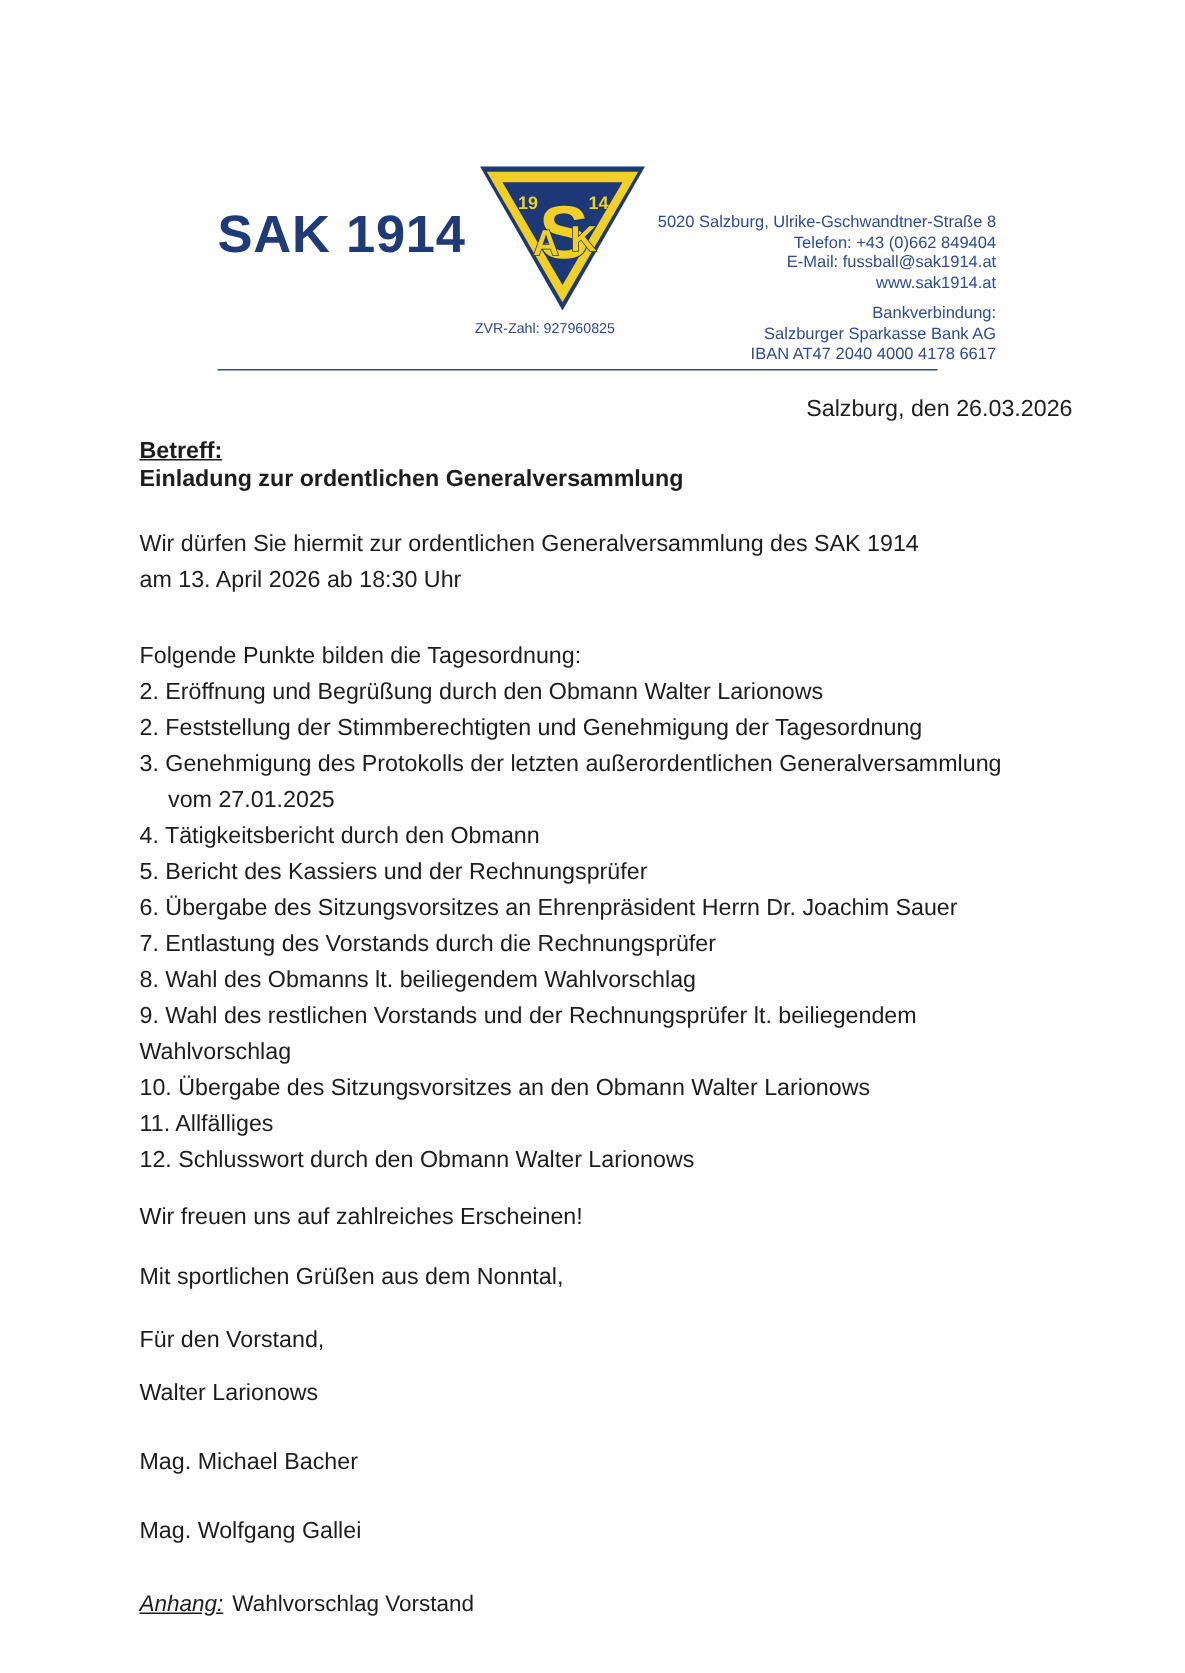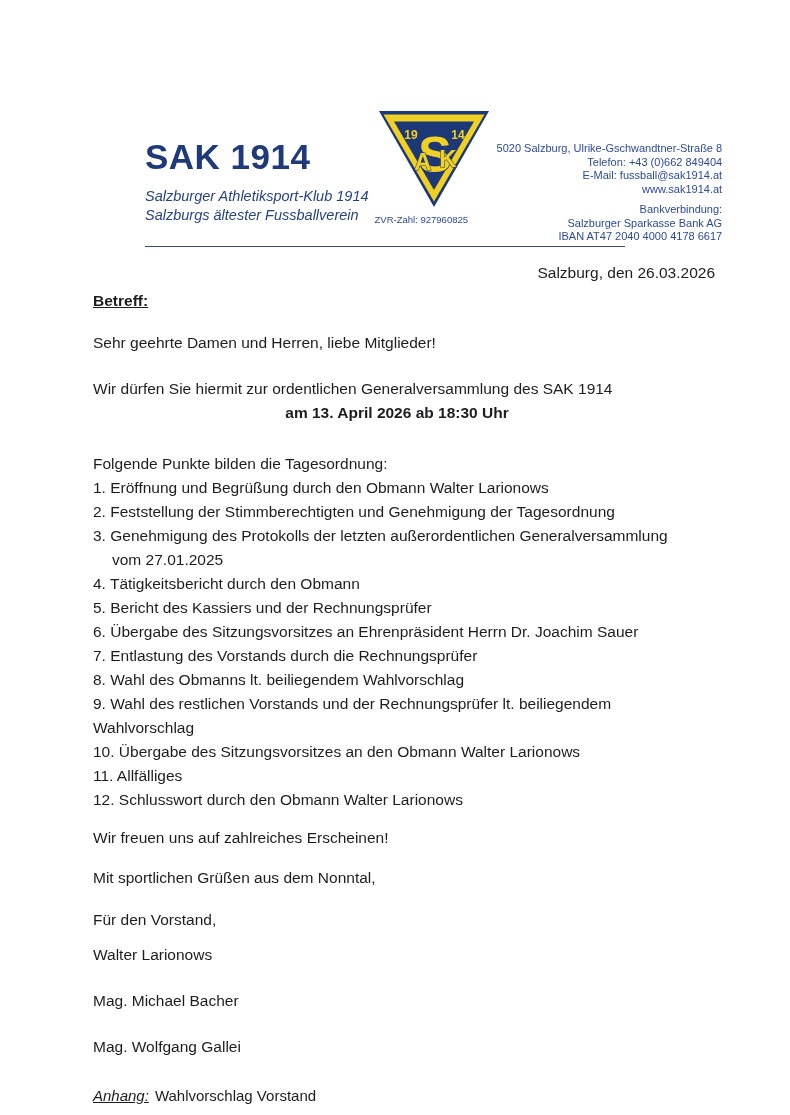--- a/index.html
+++ b/index.html
@@ -80,22 +80,22 @@
   }
   .subject-block {
     margin-top: 6px;
     line-height: 19px;
     font-weight: bold;
   }
   .underline { text-decoration: underline; }
   .salutation { margin-top: 21px; }
   .intro-line1 { margin-top: 22px; }
   .intro-highlight {
-    font-weight: bold;
-    text-align: center;
+    font-weight: normal;
+    text-align: left;
     margin-right: 14px;
   }
   .agenda-intro { margin-top: 27px; }
   .agenda-line { line-height: 24px; }
   .agenda-cont { padding-left: 19px; }
   .closing-1 { margin-top: 14px; }
   .closing-2 { margin-top: 16px; }
   .closing-3 { margin-top: 18px; }
   .signatories {
     margin-top: 11px;
@@ -115,24 +115,20 @@
   p, div { margin: 0; }
 </style>
 </head>
 <body>
 
 <div class="page">
 
   <div class="letterhead">
     <div class="lh-left">
       <div class="club-name">SAK 1914</div>
-      <div class="club-sub">
-        <div>Salzburger Athletiksport-Klub 1914</div>
-        <div>Salzburgs ältester Fussballverein</div>
-      </div>
     </div>
 
     <div class="logo-col">
       <svg width="112" height="98" viewBox="0 0 112 98" aria-hidden="true">
         <polygon points="1,1 111,1 56,97" fill="#1d3876"></polygon>
         <polygon points="5.5,4.5 106.5,4.5 56,91.5" fill="#f0d024"></polygon>
         <polygon points="16,11.5 96,11.5 56,80" fill="#1d3876"></polygon>
         <text x="33" y="29" font-size="12" font-weight="bold" text-anchor="middle" fill="#f0d024">19</text>
         <text x="80" y="29" font-size="12" font-weight="bold" text-anchor="middle" fill="#f0d024">14</text>
         <text x="57" y="62" font-size="50" font-weight="bold" text-anchor="middle" fill="#f0d024" stroke="#1d3876" stroke-width="1.5" paint-order="stroke">S</text>
@@ -155,30 +151,30 @@
     </div>
   </div>
 
   <hr class="header-rule">
 
   <div class="letter-body">
     <div class="date-line">Salzburg, den 26.03.2026</div>
 
     <div class="subject-block">
       <div class="underline">Betreff:</div>
-    </div>
-
-    <p class="salutation">Sehr geehrte Damen und Herren, liebe Mitglieder!</p>
+      <div>Einladung zur ordentlichen Generalversammlung</div>
+    </div>
+
 
     <p class="intro-line1">Wir dürfen Sie hiermit zur ordentlichen Generalversammlung des SAK 1914</p>
     <p class="intro-highlight">am 13. April 2026 ab 18:30 Uhr</p>
 
     <p class="agenda-intro">Folgende Punkte bilden die Tagesordnung:</p>
     <div>
-        <div class="agenda-line">1. Eröffnung und Begrüßung durch den Obmann Walter Larionows</div>
+        <div class="agenda-line">2. Eröffnung und Begrüßung durch den Obmann Walter Larionows</div>
         <div class="agenda-line">2. Feststellung der Stimmberechtigten und Genehmigung der Tagesordnung</div>
         <div class="agenda-line">3. Genehmigung des Protokolls der letzten außerordentlichen Generalversammlung</div>
         <div class="agenda-line agenda-cont">vom 27.01.2025</div>
         <div class="agenda-line">4. Tätigkeitsbericht durch den Obmann</div>
         <div class="agenda-line">5. Bericht des Kassiers und der Rechnungsprüfer</div>
         <div class="agenda-line">6. Übergabe des Sitzungsvorsitzes an Ehrenpräsident Herrn Dr. Joachim Sauer</div>
         <div class="agenda-line">7. Entlastung des Vorstands durch die Rechnungsprüfer</div>
         <div class="agenda-line">8. Wahl des Obmanns lt. beiliegendem Wahlvorschlag</div>
         <div class="agenda-line">9. Wahl des restlichen Vorstands und der Rechnungsprüfer lt. beiliegendem Wahlvorschlag</div>
         <div class="agenda-line">10. Übergabe des Sitzungsvorsitzes an den Obmann Walter Larionows</div>

